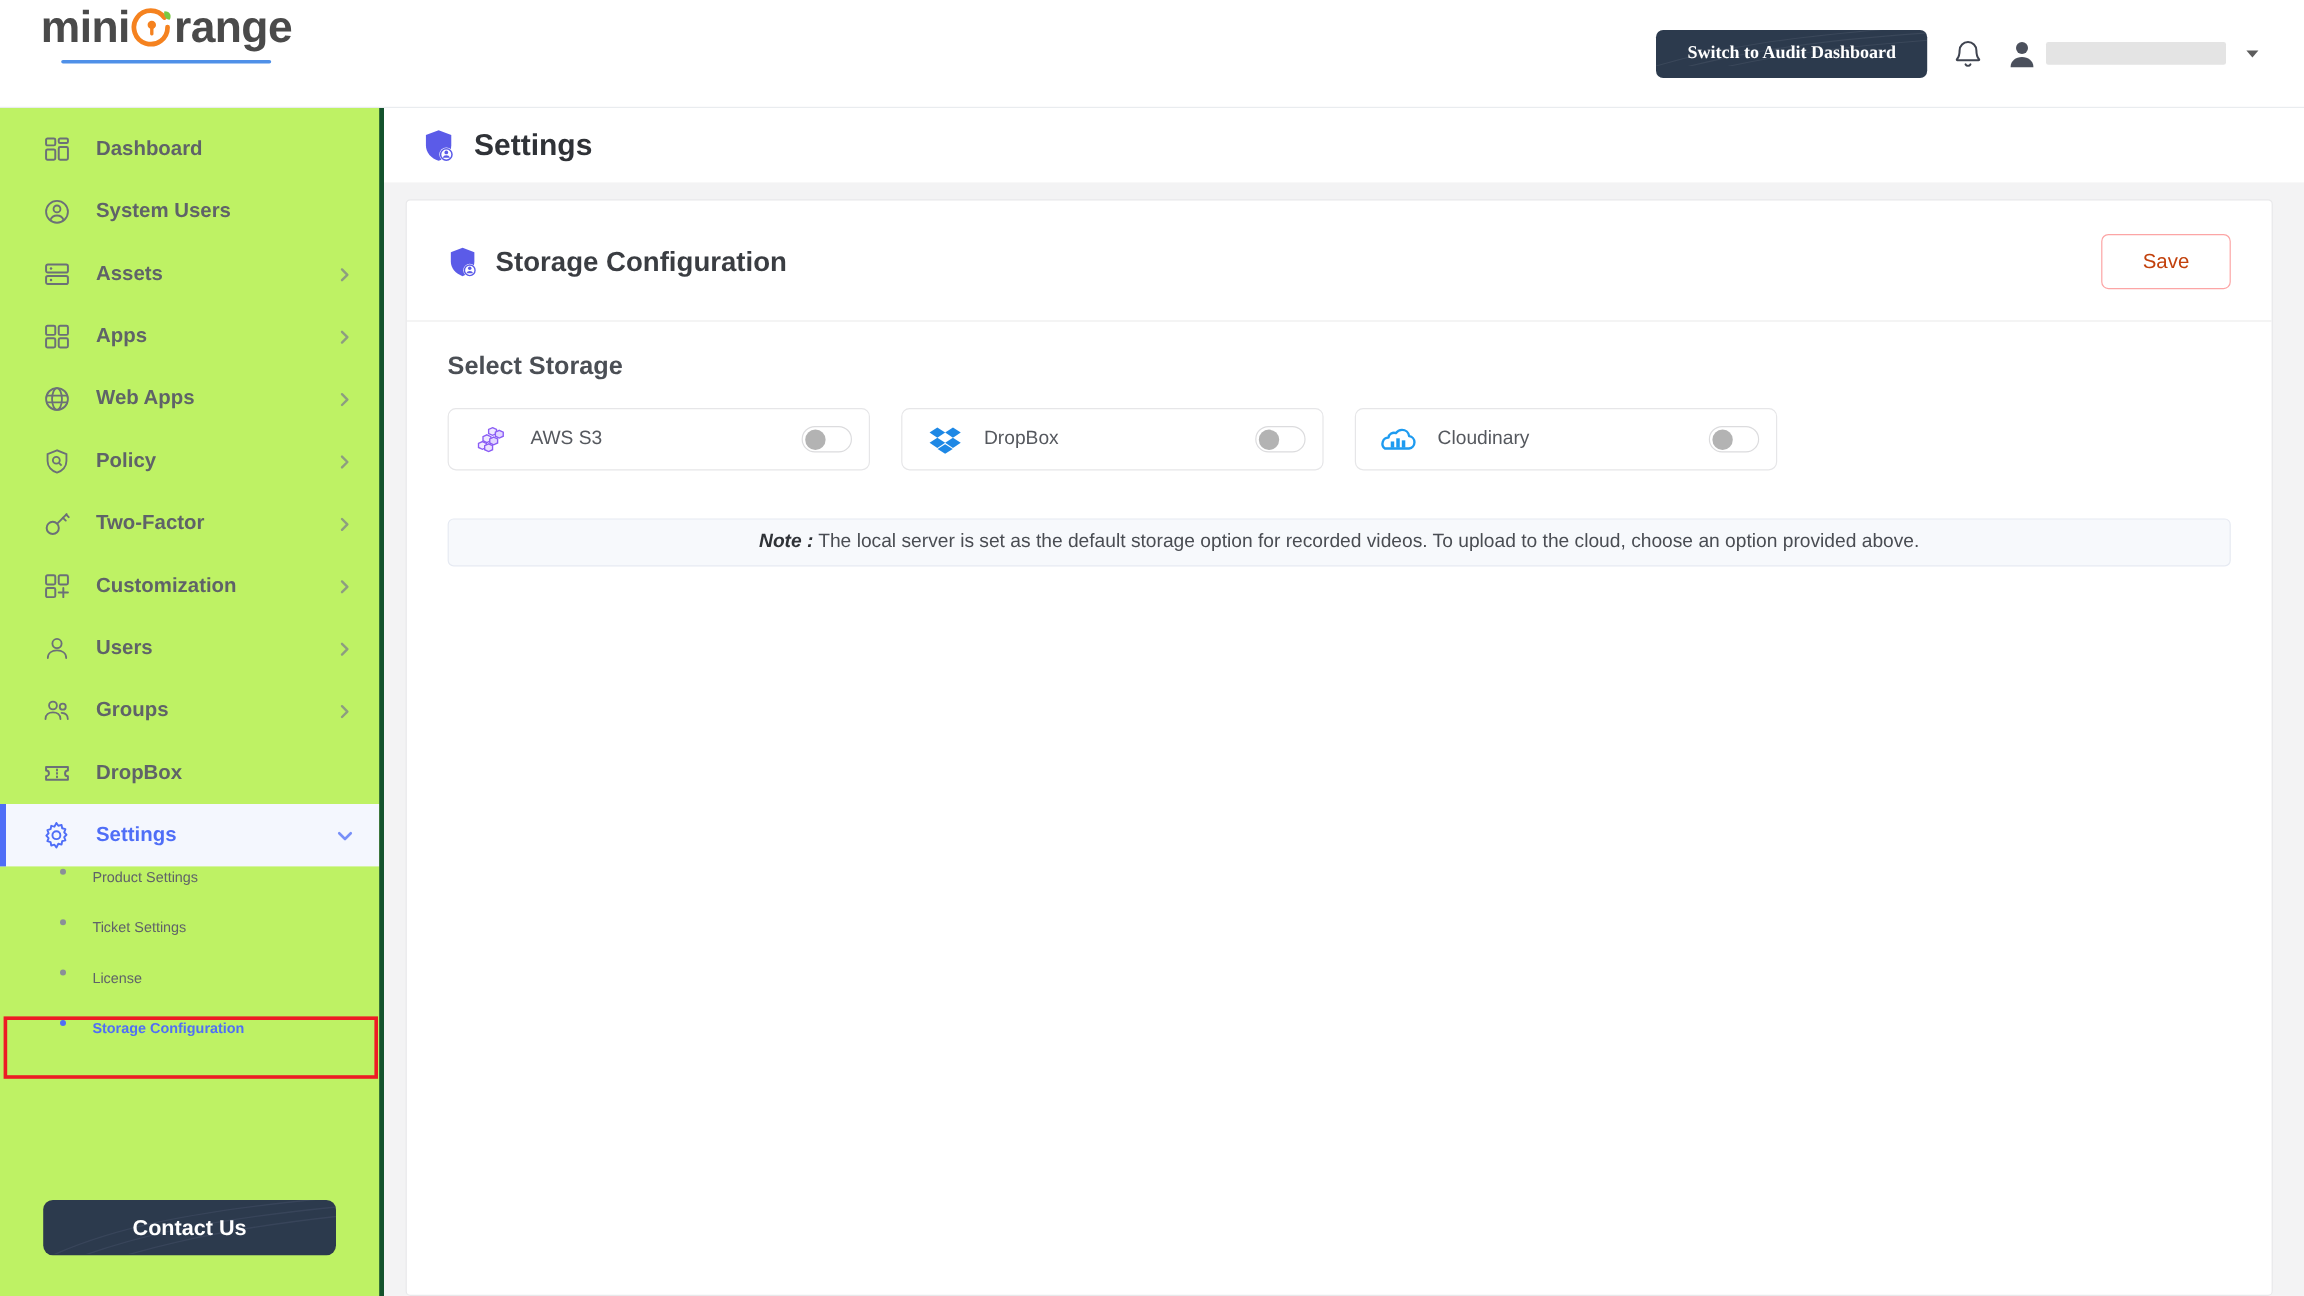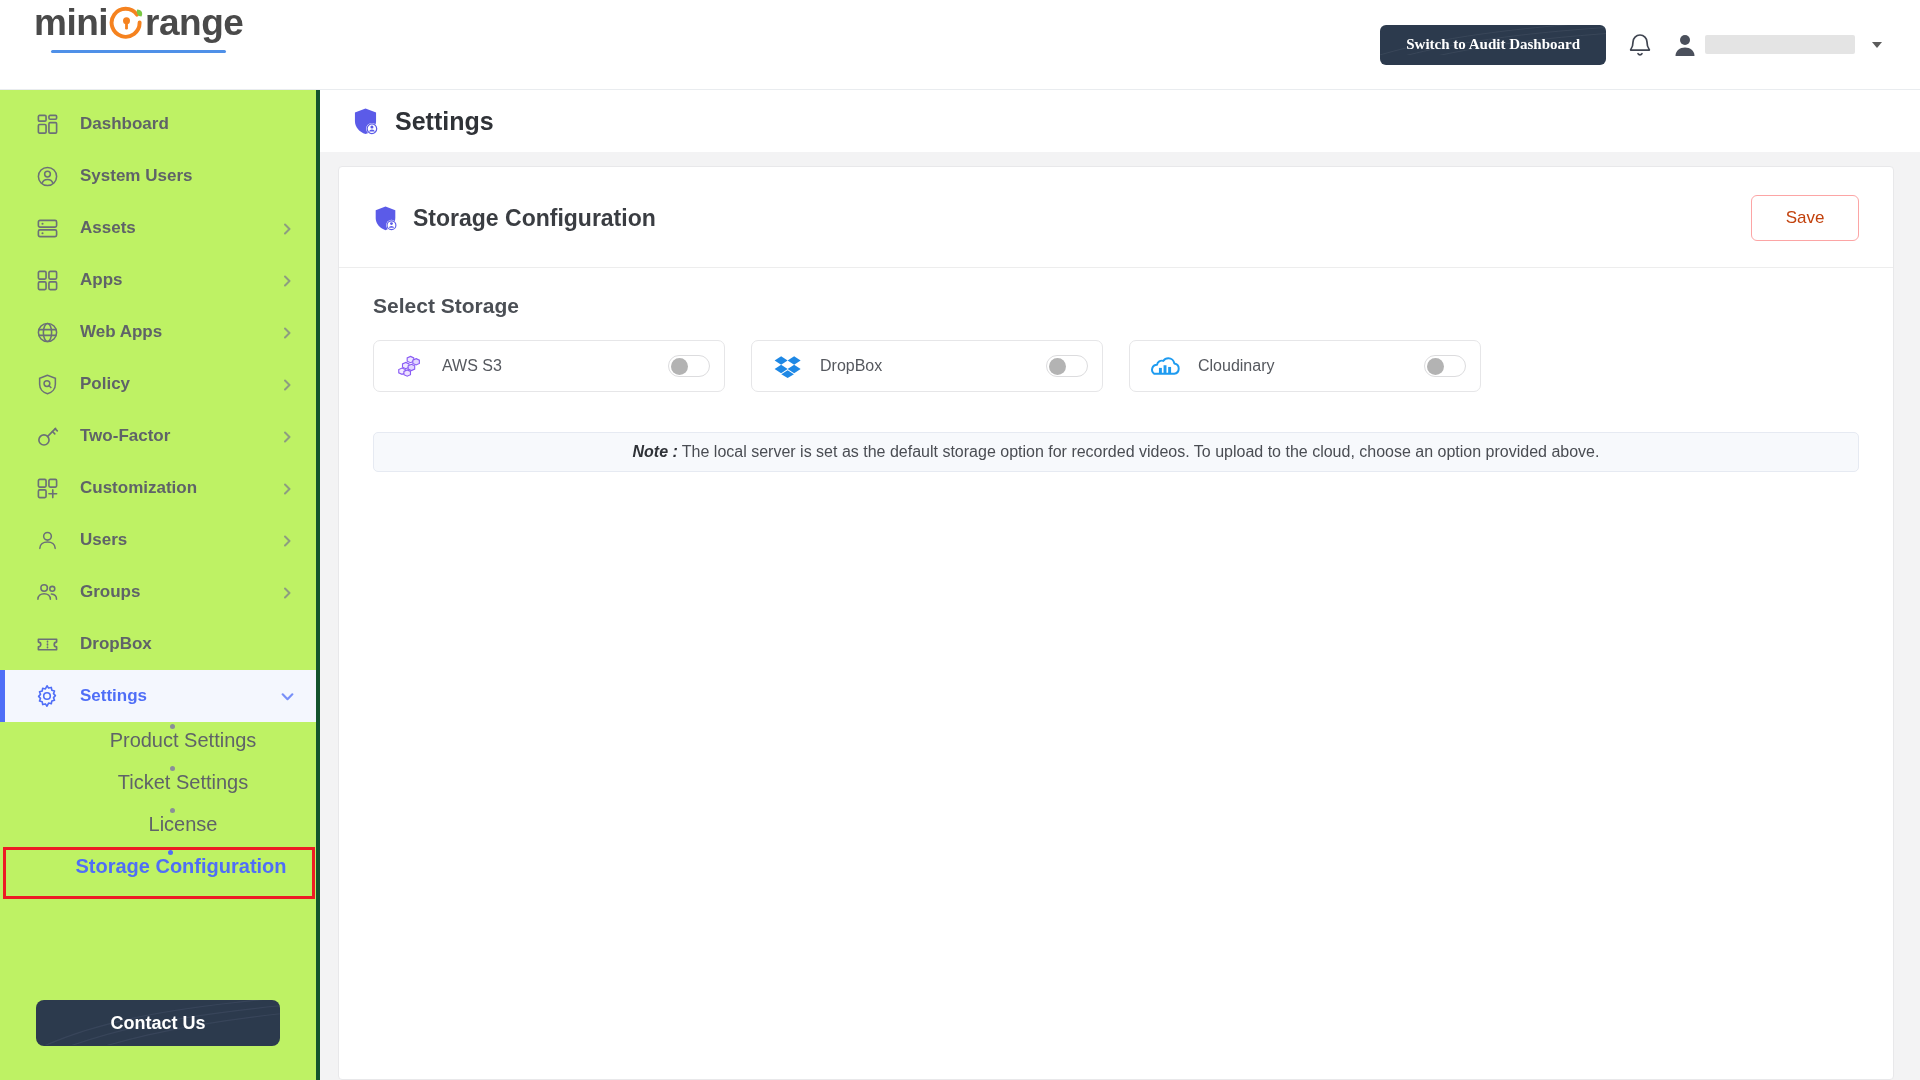--- a/index.html
+++ b/index.html
@@ -62,23 +62,23 @@
   .nav-item .ic { width: 26px; min-width: 26px; height: 26px; margin-right: 20px;
                   display: flex; align-items: center; justify-content: center; }
   .nav-item .lbl { flex: 1; white-space: nowrap; }
   .nav-item .chev { width: 14px; height: 14px; opacity: .75; }
   .nav-item.active { background: #f4f7fe; color: #4f6ef7; }
   .nav-item.active::before {
     content: ""; position: absolute; left: 0; top: 0; bottom: 0; width: 5px; background: #4f6ef7;
   }
   .sub-list { padding: 2px 0 6px 0; }
   .sub-item {
-    display: flex; align-items: center; height: 42px;
-    padding-left: 50px; font-size: 20px; color: #5f6368; cursor: pointer;
-    font-weight: 500; position: relative; flex-direction: column;
+    display: flex; align-items: flex-start; height: 42px;
+    padding-left: 50px; font-size: 12px; color: #5f6368; cursor: pointer;
+    font-weight: 500; position: relative;
   }
   .sub-item .dot { width: 5px; height: 5px; border-radius: 50%; background: #8a8f98; margin-right: 22px; }
   .sub-item.selected { color: #4f6ef7; font-weight: 600; }
   .sub-item.selected .dot { background: #4f6ef7; }
   .sub-item.boxed {
     outline: 3px solid #ed1c24; outline-offset: 0px;
     margin-left: 6px; margin-right: 4px; padding-left: 44px;
     height: 46px;
   }
   .sidebar-foot { padding: 0 36px 34px 36px; }

